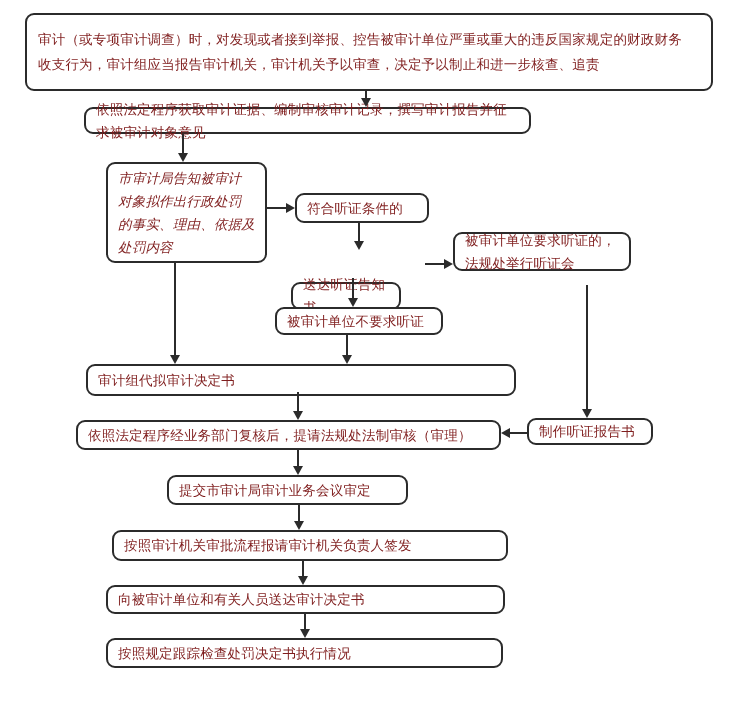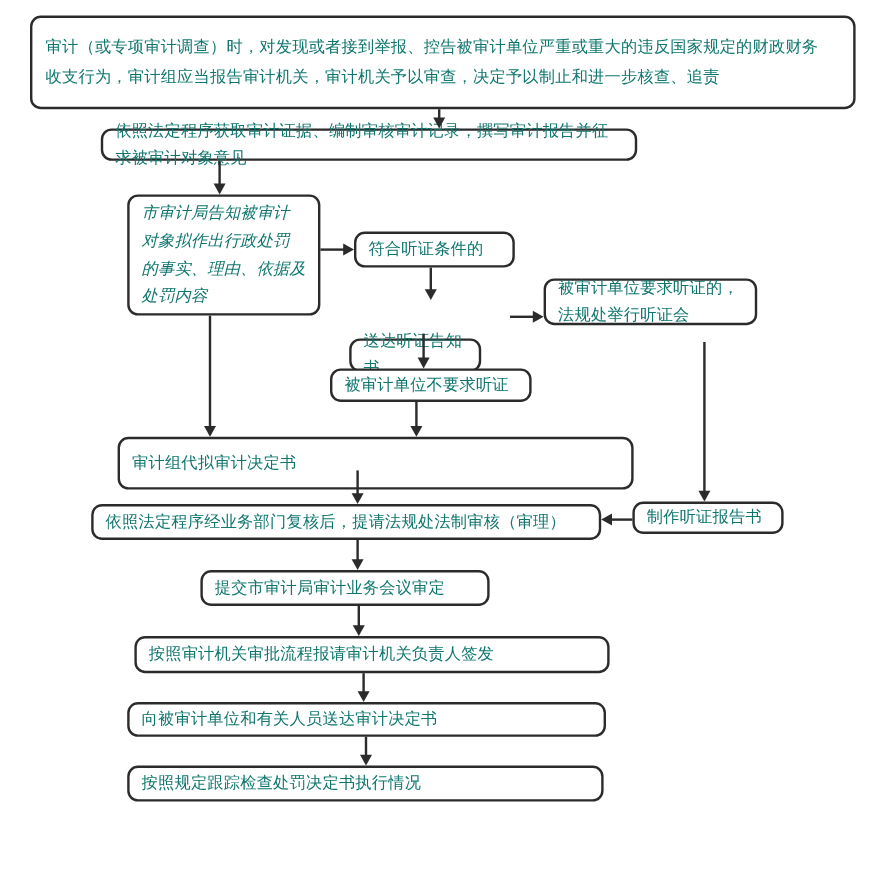--- a/index.html
+++ b/index.html
@@ -10,21 +10,21 @@
     background: #ffffff;
     font-family: "DejaVu Sans", sans-serif;
     overflow: hidden;
   }
   .node {
     position: absolute;
     box-sizing: border-box;
     background: #ffffff;
     border: 2px solid #2b2b2b;
     border-radius: 9px;
-    color: #0f766e;
+    color: #7f1d1d;
     font-size: 13.5px;
     line-height: 23px;
     display: flex;
     align-items: center;
     padding: 1px 10px;
     white-space: pre-line;
     letter-spacing: 0.2px;
   }
   .node.big { line-height: 25px; padding: 1px 11px; }
   .line { position: absolute; background: #2b2b2b; }
@@ -57,21 +57,21 @@
   <div class="node" style="left:84px;  top:107px; width:447px; height:27px;">依照法定程序获取审计证据、编制审核审计记录，撰写审计报告并征求被审计对象意见</div>
   <div class="node" style="left:106px; top:162px; width:161px; height:101px;font-style:italic;">市审计局告知被审计
 对象拟作出行政处罚
 的事实、理由、依据及
 处罚内容</div>
   <div class="node" style="left:295px; top:193px; width:134px; height:30px;">符合听证条件的</div>
   <div class="node" style="left:291px; top:250px; width:110px; height:28px;margin-top:32px;">送达听证告知书</div>
   <div class="node" style="left:453px; top:232px; width:178px; height:39px;">被审计单位要求听证的，
 法规处举行听证会</div>
   <div class="node" style="left:275px; top:307px; width:168px; height:28px;">被审计单位不要求听证</div>
-  <div class="node" style="left:86px;  top:364px; width:430px; height:44px;margin-left:12px;">审计组代拟审计决定书</div>
+  <div class="node" style="left:86px;  top:364px; width:430px; height:32px;">审计组代拟审计决定书</div>
   <div class="node" style="left:76px;  top:420px; width:425px; height:30px;">依照法定程序经业务部门复核后，提请法规处法制审核（审理）</div>
   <div class="node" style="left:527px; top:418px; width:126px; height:27px;">制作听证报告书</div>
   <div class="node" style="left:167px; top:475px; width:241px; height:30px;">提交市审计局审计业务会议审定</div>
   <div class="node" style="left:112px; top:530px; width:396px; height:31px;">按照审计机关审批流程报请审计机关负责人签发</div>
   <div class="node" style="left:106px; top:585px; width:399px; height:29px;">向被审计单位和有关人员送达审计决定书</div>
   <div class="node" style="left:106px; top:638px; width:397px; height:30px;">按照规定跟踪检查处罚决定书执行情况</div>
 
   <div class="line" style="left:365px; top:91px;  width:2px; height:9px;"></div>
   <div class="head-down" style="left:361px; top:98px;"></div>
 

